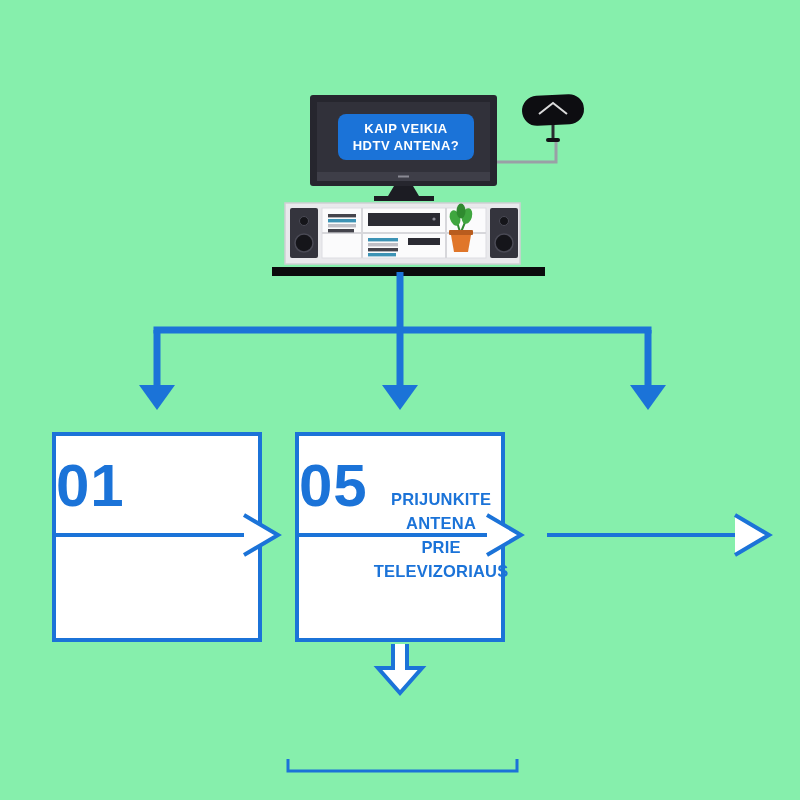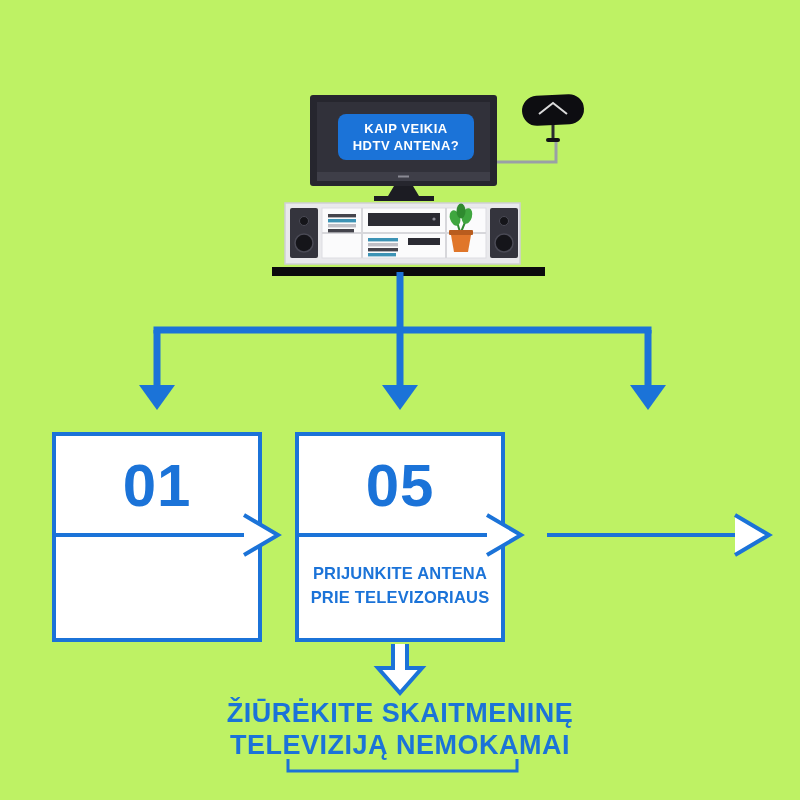--- a/index.html
+++ b/index.html
@@ -1,29 +1,29 @@
 <!DOCTYPE html>
 <html style="--blue: #1b73d8;"><head>
 <meta charset="utf-8">
 <style>
   :root { --blue: #1b73d8; }
   * { margin: 0; padding: 0; box-sizing: border-box; }
   html, body { width: 800px; height: 800px; background: #fff; }
   body { font-family: "Liberation Sans", sans-serif; }
-  .canvas { position: relative; width: 800px; height: 800px; background: #bef264; overflow: hidden; }
+  .canvas { position: relative; width: 800px; height: 800px; background: #86efac; overflow: hidden; }
 
   .illustration { position: absolute; left: 258px; top: 84px; }
 
   .overlay { position: absolute; left: 0; top: 0; pointer-events: none; z-index: 5; }
   .stroke-blue { stroke: var(--blue); }
   .fill-blue { fill: var(--blue); }
 
   .step-box {
     position: absolute; top: 432px; width: 210px; height: 210px;
-    border: 4px solid var(--blue); display: flex; flex-direction: column;
+    border: 4px solid var(--blue); display: flex; 
     background: #fff; z-index: 1;
   }
   .step-number {
     height: 99px; display: flex; align-items: center; justify-content: center;
     font-size: 60px; font-weight: 700; color: var(--blue); letter-spacing: 1px;
   }
   .step-label {
     flex: 1; display: flex; align-items: center; justify-content: center;
     text-align: center; font-size: 16.5px; font-weight: 700; color: var(--blue);
     line-height: 1.45; white-space: pre-line; letter-spacing: .2px; padding: 8px 6px 10px;
@@ -121,24 +121,20 @@
 
   <div class="step-box" style="left:52px">
     <div class="step-number">01</div>
   </div>
   <div class="step-box" style="left:295px">
     <div class="step-number">05</div>
     <div class="step-label">PRIJUNKITE ANTENA
 PRIE TELEVIZORIAUS</div>
   </div>
 
-  <div class="footer">
-    <div>ŽIŪRĖKITE SKAITMENINĘ</div>
-    <div>TELEVIZIJĄ NEMOKAMAI</div>
-  </div>
 
   <svg class="overlay" width="800" height="800" viewBox="0 0 800 800">
 
     <line x1="400" y1="272" x2="400" y2="333" class="stroke-blue" stroke-width="7"></line>
 
     <line x1="153.5" y1="330" x2="651.5" y2="330" class="stroke-blue" stroke-width="7"></line>
 
     <line x1="157" y1="330" x2="157" y2="387" class="stroke-blue" stroke-width="7"></line>
     <line x1="400" y1="330" x2="400" y2="387" class="stroke-blue" stroke-width="7"></line>
     <line x1="648" y1="330" x2="648" y2="387" class="stroke-blue" stroke-width="7"></line>

